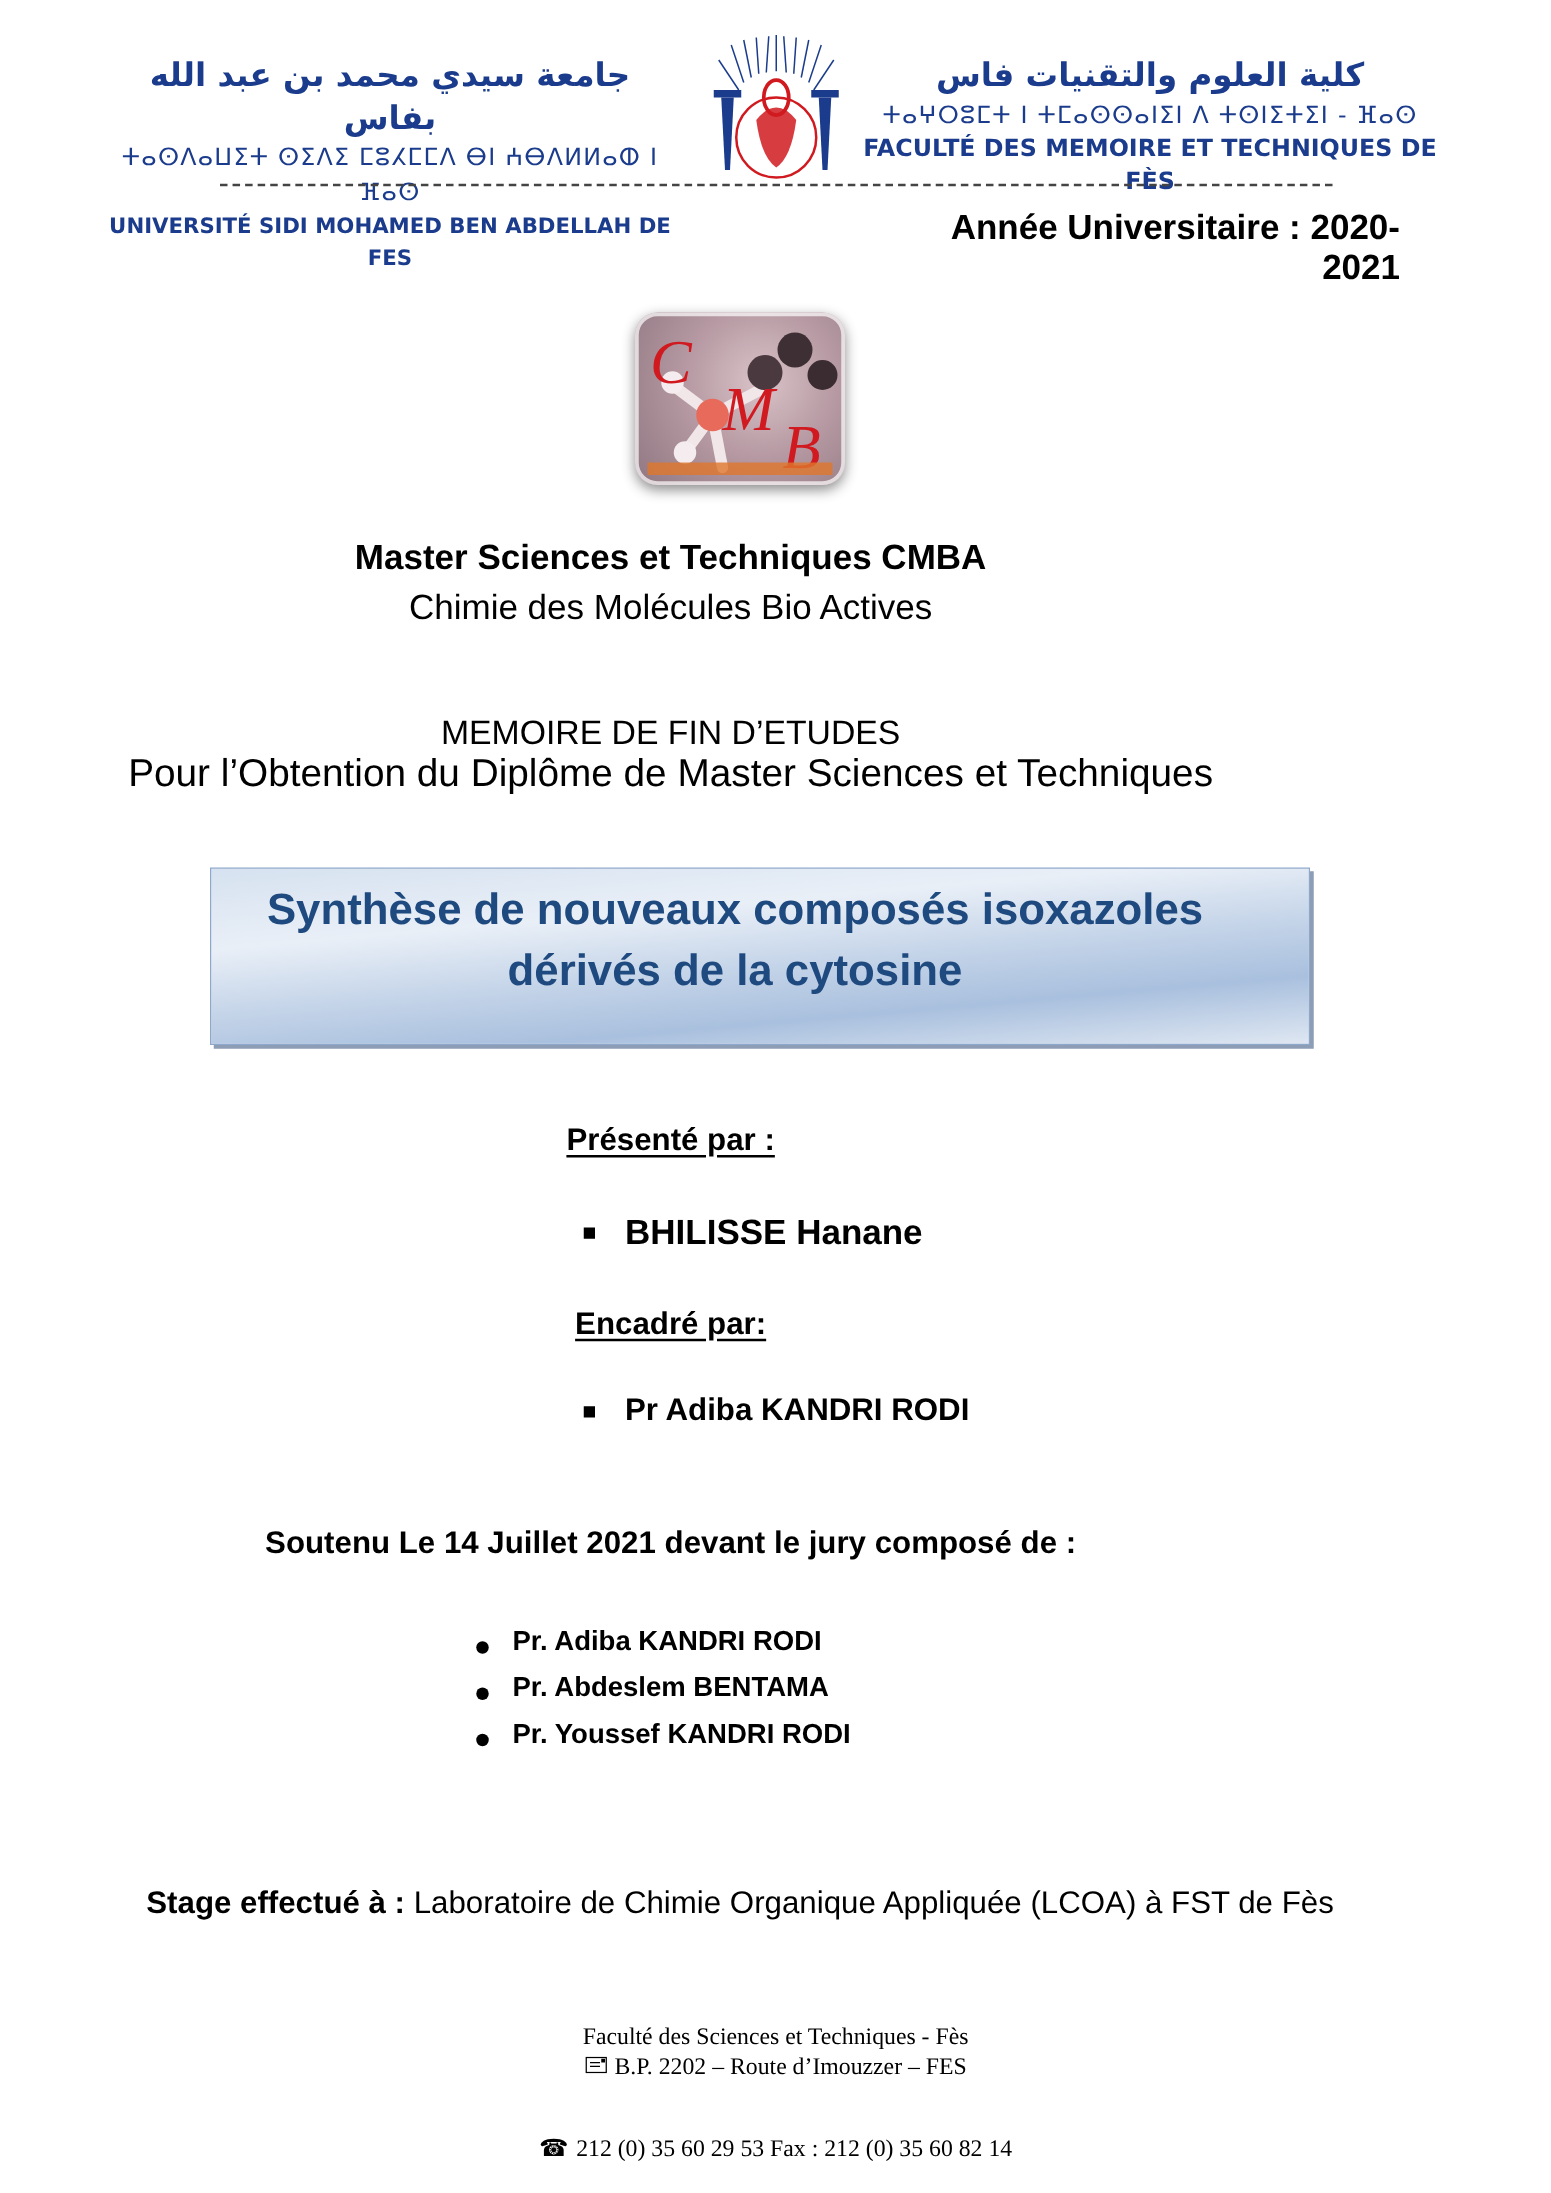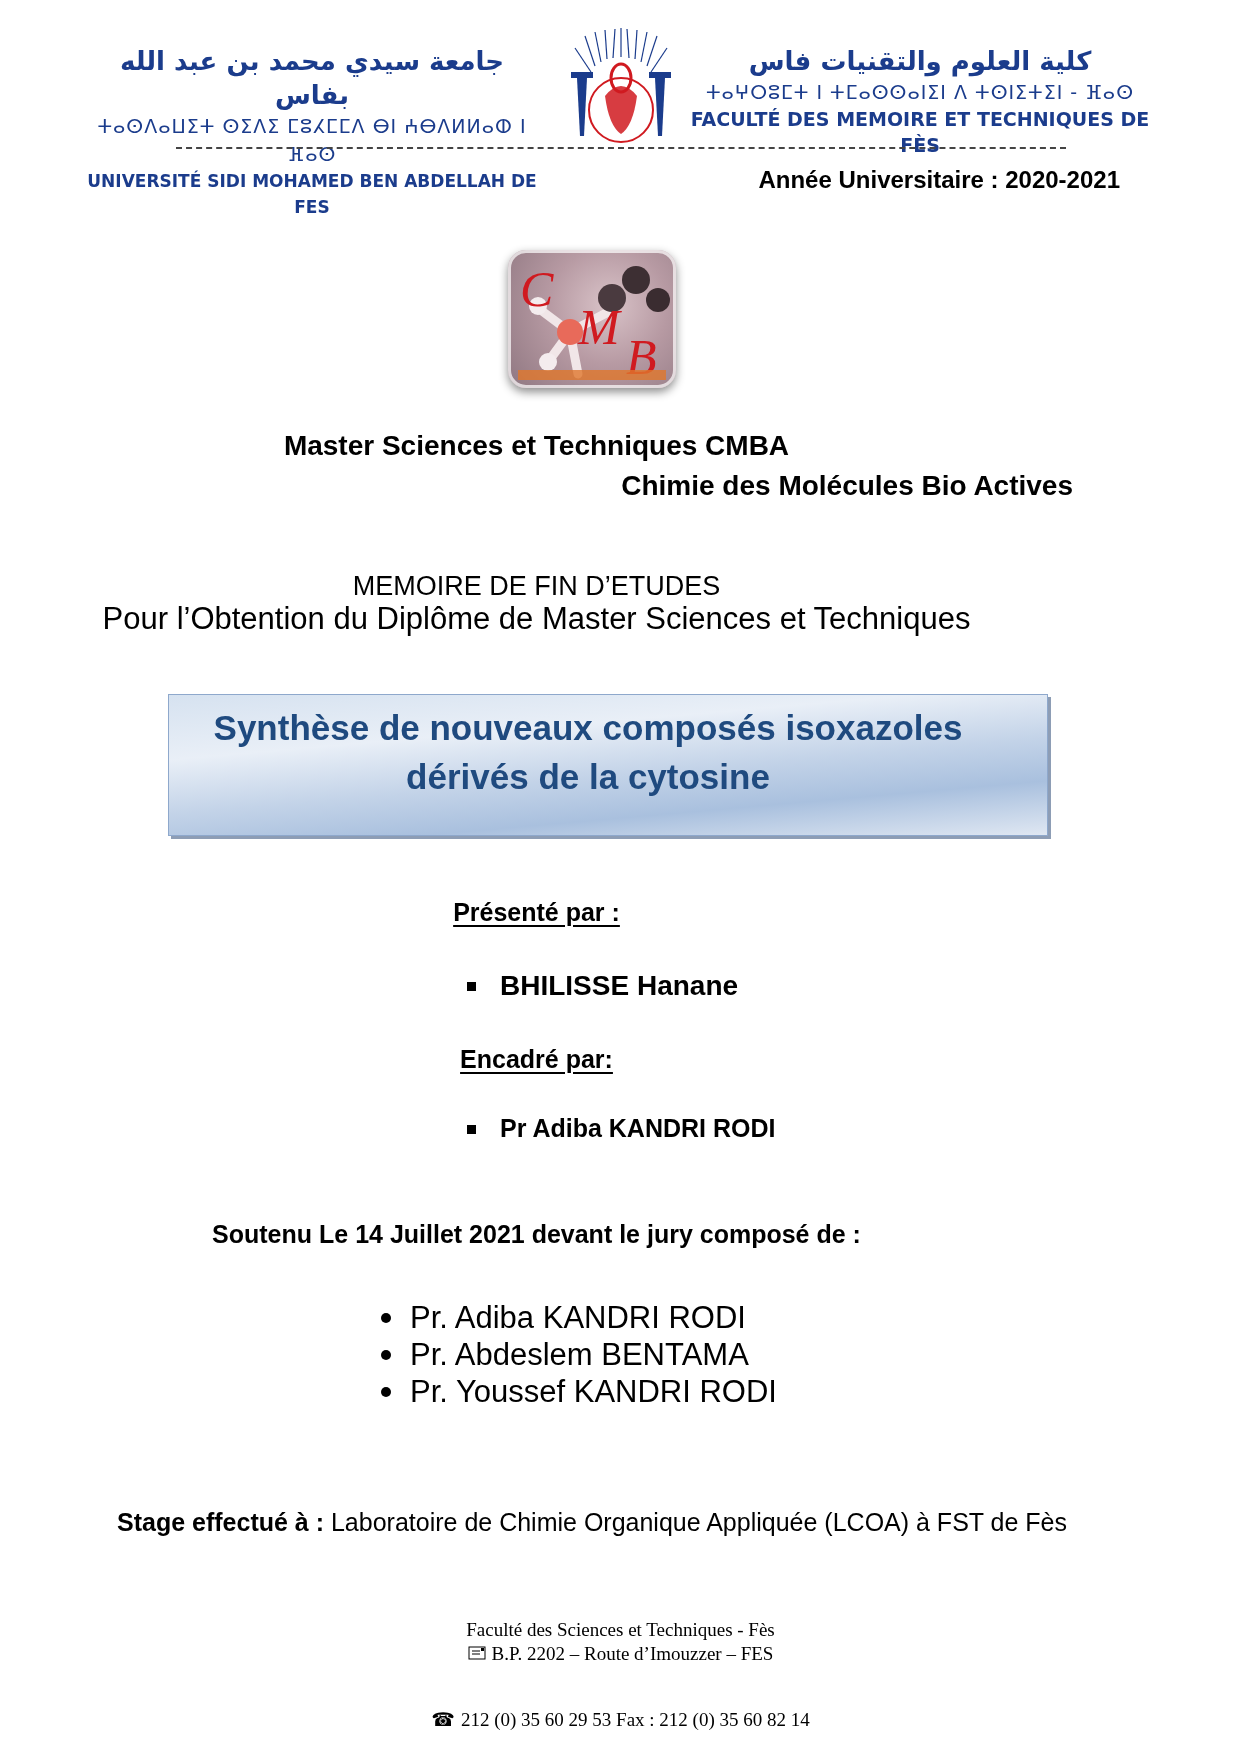--- a/index.html
+++ b/index.html
@@ -12,53 +12,53 @@
   .hdr-right { left:670px; width:500px; }
   .arabic { font-family:"DejaVu Sans", sans-serif; font-size:26px; font-weight:bold; line-height:34px; direction:rtl; color:#1b3c8c; }
   .tifinagh { font-family:"DejaVu Sans", sans-serif; font-size:19px; line-height:28px; letter-spacing:1px; color:#1b3c8c; }
   .latin-inst { font-family:"DejaVu Sans", sans-serif; font-size:17px; font-weight:bold; line-height:26px; color:#1b3c8c; }
   .hdr-right .latin-inst { font-size:19px; }
 
   .emblem { position:absolute; left:555px; top:26px; width:132px; height:124px; }
 
   .dash-line { position:absolute; left:176px; top:147px; width:890px; height:0; border-top:2px dashed #444; }
 
-  .annee { position:absolute; left:720px; top:166px; width:400px; text-align:right; font-family:"Liberation Sans", sans-serif; font-weight:bold; font-size:24px; }
+  .annee { position:absolute; left:720px; top:166px; width:400px; text-align:right; font-family:"Liberation Sans", sans-serif; font-weight:bold; font-size:28px; }
 
   
   .cmb-logo { position:absolute; left:508px; top:250px; width:168px; height:138px; border-radius:18px;
     background: radial-gradient(circle at 60% 40%, #d9c3c8 0%, #b79aa3 45%, #8e7680 100%);
     box-shadow: 0 4px 10px rgba(0,0,0,0.45), inset 0 0 0 3px rgba(255,255,255,0.7); overflow:hidden; }
   .cmb-letter { position:absolute; font-family:"Liberation Serif", serif; font-style:italic; color:#d01a20; font-size:50px; font-weight:normal; }
   .cmb-band { position:absolute; left:10px; right:10px; bottom:8px; height:10px; background:#e0772c; opacity:0.8; }
 
   
   .center { position:absolute; left:0; width:1073px; text-align:center; }
   .master1 { top:430px; font-weight:bold; font-size:28px; }
-  .master2 { top:470px; font-weight:bold; font-size:28px;text-align:right; }
+  .master2 { top:470px; font-weight:normal; font-size:28px; }
   .memoire { top:571px; font-size:27px; }
   .obtention { top:601px; font-size:31px; }
 
   
   .title-box { position:absolute; left:168px; top:694px; width:878px; height:140px;
     background: linear-gradient(175deg, #d6e2f0 0%, #e9eff7 30%, #c3d3e8 55%, #a9c0de 75%, #dfe7f2 100%);
     border:1px solid #8ea8cc; box-shadow: 3px 3px 0 #8d9db5; }
   .title-text { position:absolute; left:0; width:878px; text-align:center; color:#1f4a7f; font-weight:bold; font-size:35px; }
   .title-l1 { top:13px; left:-20px; }
   .title-l2 { top:62px; left:-20px; }
 
   .presente { top:898px; font-weight:bold; font-size:25px; text-decoration:underline; text-underline-offset:4px; }
   .encadre { top:1045px; font-weight:bold; font-size:25px; text-decoration:underline; text-underline-offset:4px; }
 
   .sq-item { position:absolute; font-weight:bold; }
   .sq-bullet { position:absolute; width:9px; height:9px; background:#000; }
 
   .soutenu { top:1220px; font-weight:bold; font-size:25px; }
 
-  .jury-item { position:absolute; left:378px; font-weight:normal; font-size:31px; }
+  .jury-item { position:absolute; left:378px; font-weight:bold; font-size:22px; }
   .dot-bullet { position:absolute; left:381px; width:10px; height:10px; border-radius:50%; background:#000; }
 
   .stage { position:absolute; left:117px; top:1508px; font-size:25px; }
   .stage b { font-weight:bold; }
 
   .footer { position:absolute; left:0; width:1241px; text-align:center; font-family:"Liberation Serif", serif; font-size:19px; line-height:24px; }
   .footer-icon { display:inline-block; margin-right:6px; }
 </style>
 </head>
 <body>

